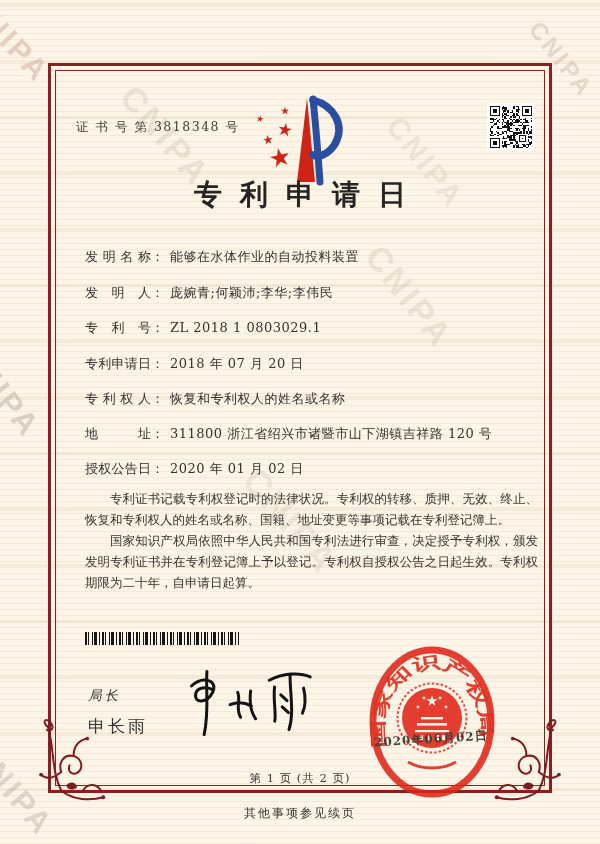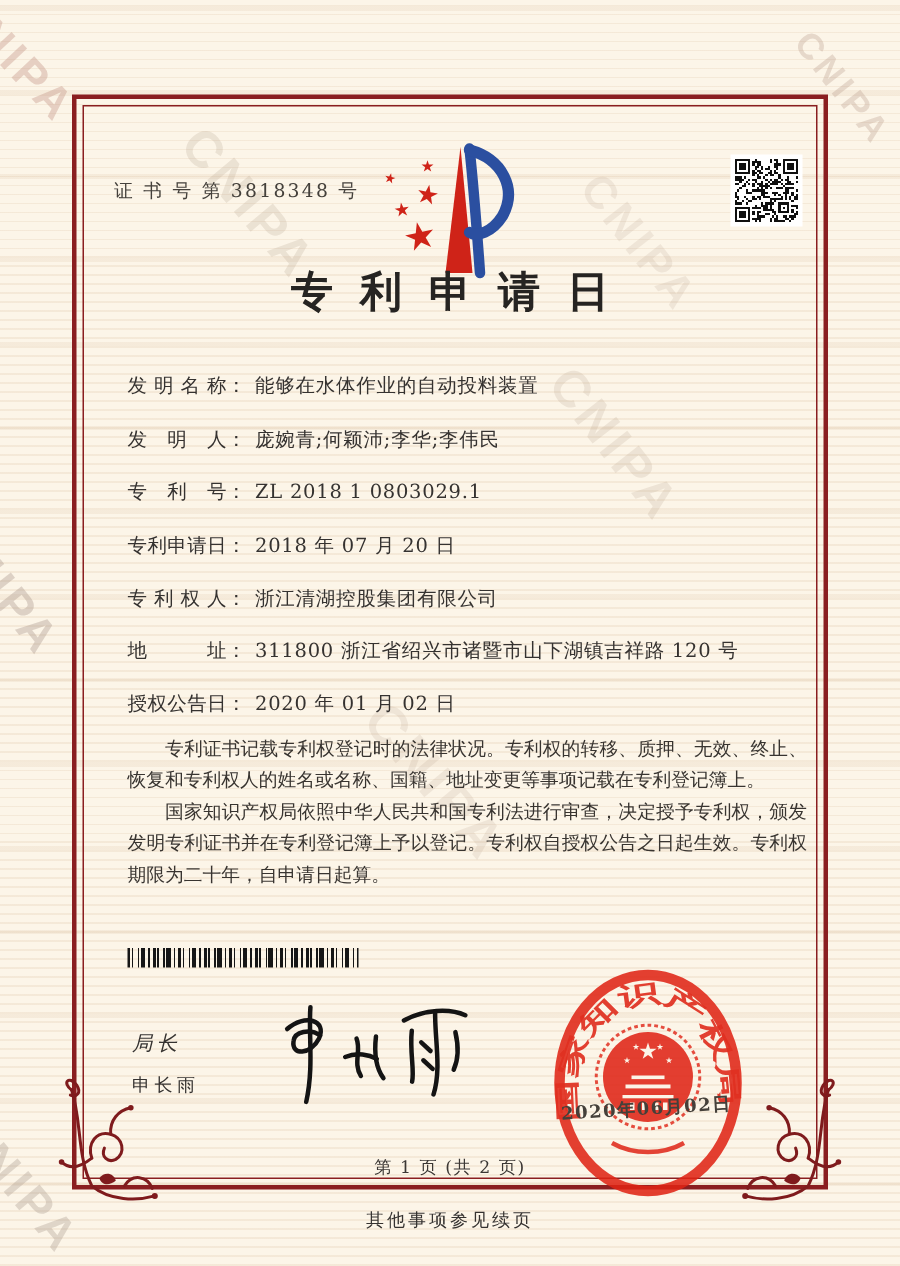--- a/index.html
+++ b/index.html
@@ -52,21 +52,21 @@
   
   .barcode{position:absolute;left:85px;top:632px;width:154px;height:13px;
     background:repeating-linear-gradient(90deg,
       #161616 0 2px, rgba(0,0,0,0) 2px 3px,
       #161616 3px 4px, rgba(0,0,0,0) 4px 7px,
       #161616 7px 8px, rgba(0,0,0,0) 8px 9px,
       #161616 9px 12px, rgba(0,0,0,0) 12px 14px,
       #161616 14px 15px, rgba(0,0,0,0) 15px 17px);}
   
   .director-title{position:absolute;left:88px;top:687px;font-size:13.5px;letter-spacing:3px;color:#353230;font-style:italic;}
-  .director-name{position:absolute;left:88px;top:715px;font-size:12px;letter-spacing:3px;color:#353230;}
+  .director-name{position:absolute;left:88px;top:715px;font-size:17px;letter-spacing:3px;color:#353230;}
   .signature{position:absolute;left:178px;top:662px;width:142px;height:78px;transform:rotate(-2deg);}
   
   .seal{position:absolute;left:366px;top:644px;width:132px;height:156px;z-index:5;opacity:0.94;}
   .seal-date{position:absolute;left:374px;top:731px;z-index:6;font-size:12px;font-weight:700;
     color:#45403a;letter-spacing:1px;transform:rotate(-3.5deg);}
   
   .page-number{position:absolute;left:0;top:771px;width:100%;text-align:center;
     font-size:11.5px;letter-spacing:1px;color:#3b3734;}
   .footer-note{position:absolute;left:0;top:805px;width:100%;text-align:center;
     font-size:12px;letter-spacing:2px;color:#353230;}
@@ -439,21 +439,21 @@
   <div class="frow" style="top:284px">
     <span class="flabel">发明人</span><span class="fcolon">：</span><span class="fvalue">庞婉青;何颖沛;李华;李伟民</span>
   </div>
   <div class="frow" style="top:319px">
     <span class="flabel">专利号</span><span class="fcolon">：</span><span class="fvalue">ZL 2018 1 0803029.1</span>
   </div>
   <div class="frow" style="top:355px">
     <span class="flabel">专利申请日</span><span class="fcolon">：</span><span class="fvalue">2018 年 07 月 20 日</span>
   </div>
   <div class="frow" style="top:390px">
-    <span class="flabel">专利权人</span><span class="fcolon">：</span><span class="fvalue">浙江清湖控股集团有限公司</span>
+    <span class="flabel">专利权人</span><span class="fcolon">：</span><span class="fvalue">恢复和专利权人的姓名或名称</span>
   </div>
   <div class="frow" style="top:425px">
     <span class="flabel">地址</span><span class="fcolon">：</span><span class="fvalue">311800 浙江省绍兴市诸暨市山下湖镇吉祥路 120 号</span>
   </div>
   <div class="frow" style="top:460px">
     <span class="flabel">授权公告日</span><span class="fcolon">：</span><span class="fvalue">2020 年 01 月 02 日</span>
   </div>
 
   <div class="paras">
     <p>专利证书记载专利权登记时的法律状况。专利权的转移、质押、无效、终止、恢复和专利权人的姓名或名称、国籍、地址变更等事项记载在专利登记簿上。</p>

